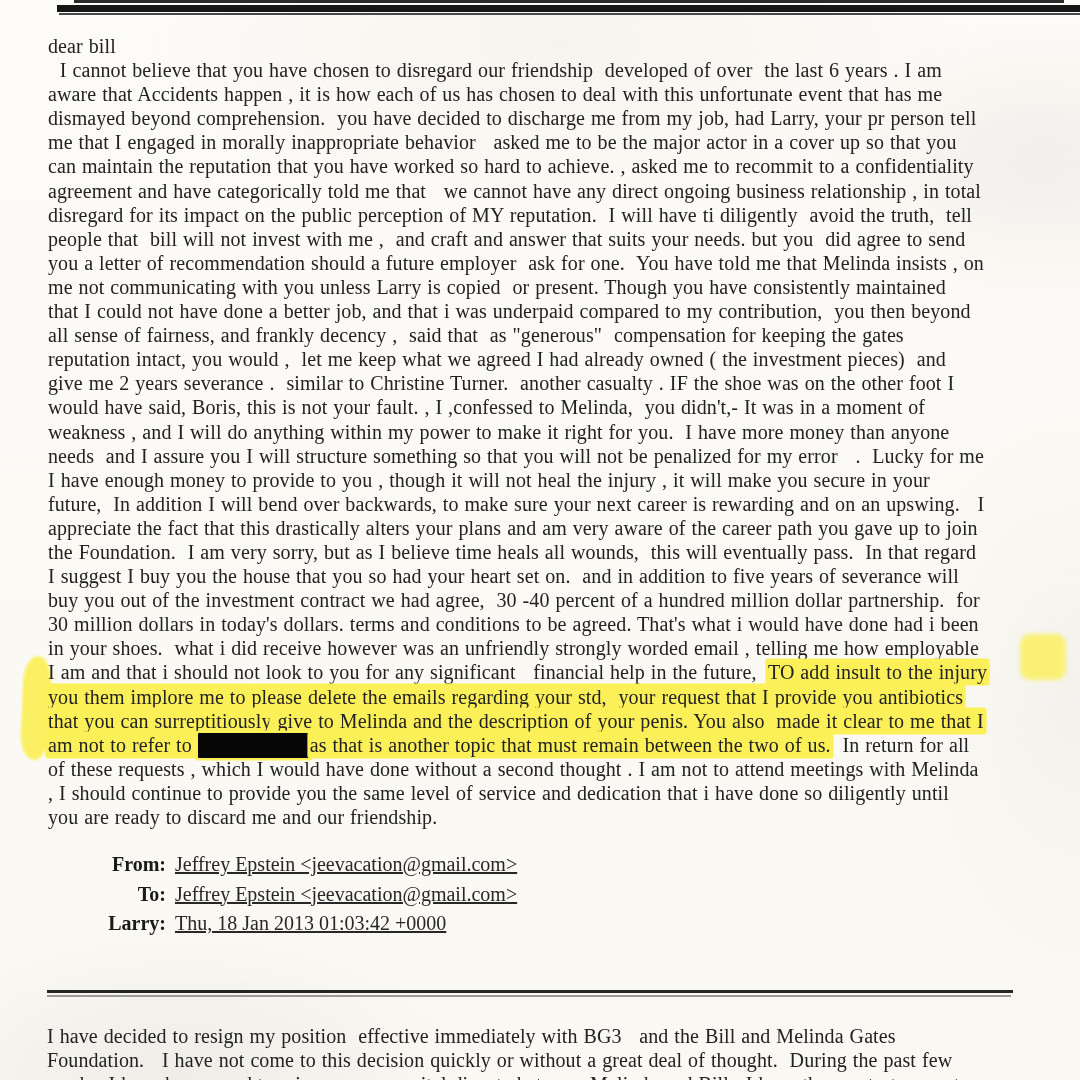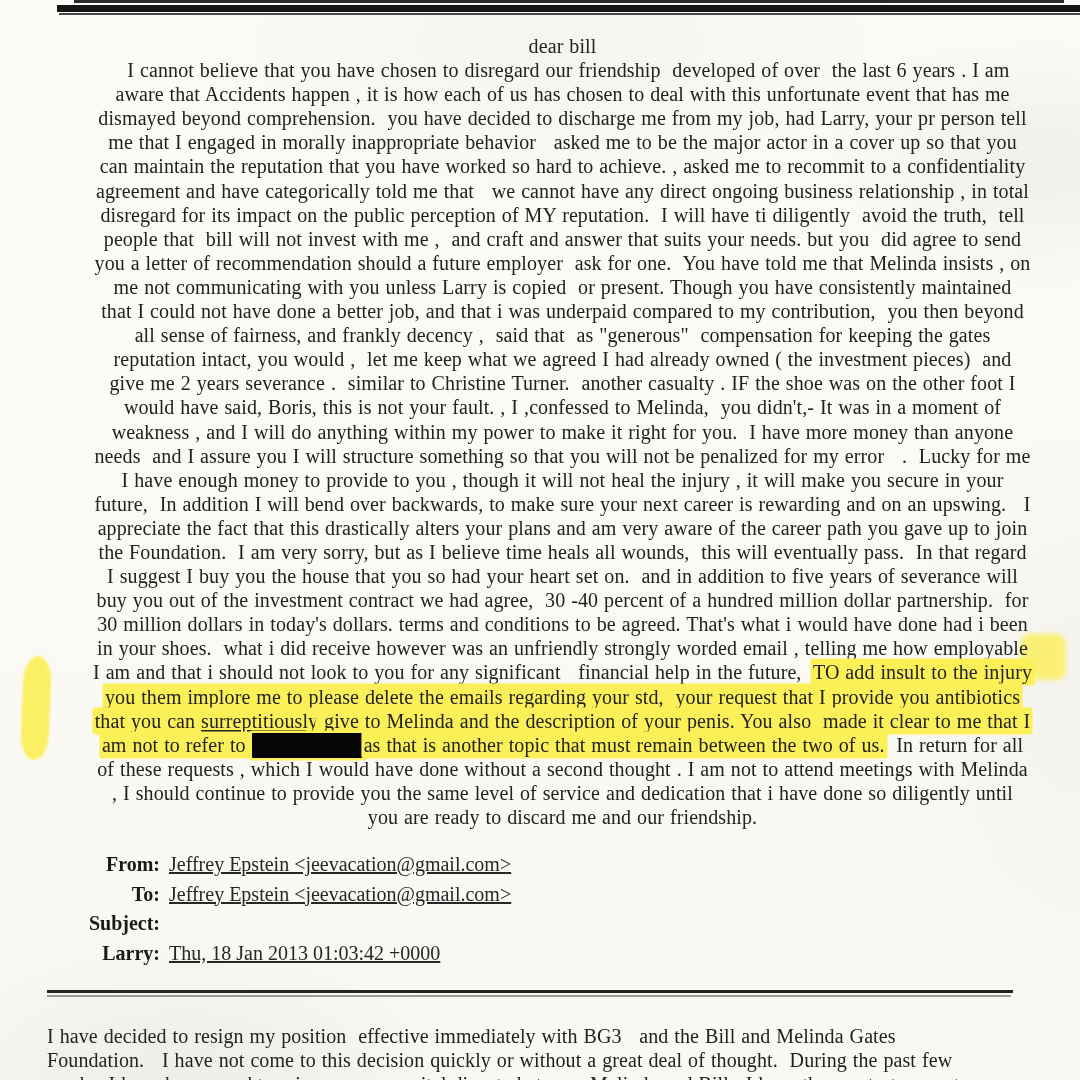--- a/index.html
+++ b/index.html
@@ -20,53 +20,52 @@
     filter: blur(0.3px) contrast(1.04);
   }
   
   .topclip { position:absolute; top:0; left:74px; right:16px; height:2.5px; background:#2e2e2e; }
   
   .toprule { position:absolute; top:5px; left:57px; right:0; height:10px; }
   .toprule::before { content:""; position:absolute; top:0; left:0; right:0; height:6.5px; background:#1a1a1a; }
   .toprule::after  { content:""; position:absolute; top:8px; left:2px; right:0; height:1.8px; background:#4a4a4a; }
 
   .body-text {
-    position:absolute; left:60px; top:34px; width:1005px;
+    position:absolute; left:48px; top:34px; width:1005px;
     font-size:20px; line-height:24.1px; letter-spacing:0.1px; word-spacing:0.8px;
     white-space:pre;
-    text-align:center;
   }
   .line { height:24.1px; }
 
   .h {
     background-color: var(--hl, #f7ec5a);
     box-shadow: 0 0 0 2.6px var(--hl, #f7ec5a);
     border-radius:1px;
   }
-  .u { text-decoration:underline; text-decoration-thickness:1.8px; text-underline-offset:2px; }
+  .u { text-decoration-thickness:1.8px; text-underline-offset:2px; }
 
   .bar {
     display:inline-block; width:112px; height:25px;
     background: var(--redact, #0b0b0b);
     vertical-align:-6px;
   }
 
   .swoosh {
     position:absolute; left:22px; top:656px; width:28px; height:104px;
     background: var(--hl, #f7ec5a);
     opacity:0.92; border-radius:14px / 26px;
     transform: rotate(2.5deg);
     filter: blur(1.2px);
   }
   .spill {
     position:absolute; left:1020px; top:634px; width:46px; height:46px;
     background: var(--hl, #f7ec5a); opacity:0.8; border-radius:10px; filter:blur(2px);
   }
 
-  .headers { position:absolute; left:64px; top:850px; font-size:20px; }
+  .headers { position:absolute; left:70px; top:850px; font-size:20px; }
   .hrow { display:flex; line-height:29.6px; white-space:pre; }
   .hlabel { display:inline-block; width:96px; text-align:right; font-weight:bold; margin-right:9px; color:#1e1e1e; }
   .hvalue { color:#2a2a2a;text-decoration:underline; }
 
   .botrule { position:absolute; top:990px; left:47px; width:966px; height:8px; }
   .botrule::before { content:""; position:absolute; top:0; left:0; right:0; height:3px; background:#282828; }
   .botrule::after  { content:""; position:absolute; top:4.5px; left:0; right:2px; height:2px; background:#9a9a9a; }
 
   .footer-text {
     position:absolute; left:47px; top:1024px; width:1010px;
@@ -82,20 +81,19 @@
   <div class="toprule"></div>
 
   <div class="spill"></div>
   <div class="swoosh"></div>
 
   <div class="body-text" id="body-lines"><div class="line"><span class="">dear bill</span></div><div class="line"><span class="">  I cannot believe that you have chosen to disregard our friendship  developed of over  the last 6 years . I am</span></div><div class="line"><span class="">aware that Accidents happen , it is how each of us has chosen to deal with this unfortunate event that has me</span></div><div class="line"><span class="">dismayed beyond comprehension.  you have decided to discharge me from my job, had Larry, your pr person tell</span></div><div class="line"><span class="">me that I engaged in morally inappropriate behavior   asked me to be the major actor in a cover up so that you</span></div><div class="line"><span class="">can maintain the reputation that you have worked so hard to achieve. , asked me to recommit to a confidentiality</span></div><div class="line"><span class="">agreement and have categorically told me that   we cannot have any direct ongoing business relationship , in total</span></div><div class="line"><span class="">disregard for its impact on the public perception of MY reputation.  I will have ti diligently  avoid the truth,  tell</span></div><div class="line"><span class="">people that  bill will not invest with me ,  and craft and answer that suits your needs. but you  did agree to send</span></div><div class="line"><span class="">you a letter of recommendation should a future employer  ask for one.  You have told me that Melinda insists , on</span></div><div class="line"><span class="">me not communicating with you unless Larry is copied  or present. Though you have consistently maintained</span></div><div class="line"><span class="">that I could not have done a better job, and that i was underpaid compared to my contribution,  you then beyond</span></div><div class="line"><span class="">all sense of fairness, and frankly decency ,  said that  as "generous"  compensation for keeping the gates</span></div><div class="line"><span class="">reputation intact, you would ,  let me keep what we agreed I had already owned ( the investment pieces)  and</span></div><div class="line"><span class="">give me 2 years severance .  similar to Christine Turner.  another casualty . IF the shoe was on the other foot I</span></div><div class="line"><span class="">would have said, Boris, this is not your fault. , I ,confessed to Melinda,  you didn't,- It was in a moment of</span></div><div class="line"><span class="">weakness , and I will do anything within my power to make it right for you.  I have more money than anyone</span></div><div class="line"><span class="">needs  and I assure you I will structure something so that you will not be penalized for my error   .  Lucky for me</span></div><div class="line"><span class="">I have enough money to provide to you , though it will not heal the injury , it will make you secure in your</span></div><div class="line"><span class="">future,  In addition I will bend over backwards, to make sure your next career is rewarding and on an upswing.   I</span></div><div class="line"><span class="">appreciate the fact that this drastically alters your plans and am very aware of the career path you gave up to join</span></div><div class="line"><span class="">the Foundation.  I am very sorry, but as I believe time heals all wounds,  this will eventually pass.  In that regard</span></div><div class="line"><span class="">I suggest I buy you the house that you so had your heart set on.  and in addition to five years of severance will</span></div><div class="line"><span class="">buy you out of the investment contract we had agree,  30 -40 percent of a hundred million dollar partnership.  for</span></div><div class="line"><span class="">30 million dollars in today's dollars. terms and conditions to be agreed. That's what i would have done had i been</span></div><div class="line"><span class="">in your shoes.  what i did receive however was an unfriendly strongly worded email , telling me how employable</span></div><div class="line"><span class="">I am and that i should not look to you for any significant   financial help in the future,  </span><span class="h ">TO add insult to the injury</span></div><div class="line"><span class="h ">you them implore me to please delete the emails regarding your std,  your request that I provide you antibiotics</span></div><div class="line"><span class="h ">that you can </span><span class="h u">surreptitiously</span><span class="h "> give to Melinda and the description of your penis. You also  made it clear to me that I</span></div><div class="line"><span class="h ">am not to refer to </span><span class="bar h" style="width: 112px;"></span><span class="h ">as that is another topic that must remain between the two of us.</span><span class="">  In return for all</span></div><div class="line"><span class="">of these requests , which I would have done without a second thought . I am not to attend meetings with Melinda</span></div><div class="line"><span class="">, I should continue to provide you the same level of service and dedication that i have done so diligently until</span></div><div class="line"><span class="">you are ready to discard me and our friendship.</span></div></div>
 
   <div class="headers" id="header-rows">
       <div class="hrow"><span class="hlabel">From:</span><span class="hvalue">Jeffrey Epstein &lt;jeevacation@gmail.com&gt;</span></div>
       <div class="hrow"><span class="hlabel">To:</span><span class="hvalue">Jeffrey Epstein &lt;jeevacation@gmail.com&gt;</span></div>
-      <div class="hrow"><span class="hlabel">Subject:</span><span class="hvalue"></span></div>
       <div class="hrow"><span class="hlabel">Larry:</span><span class="hvalue">Thu, 18 Jan 2013 01:03:42 +0000</span></div>
     </div>
 
   <div class="botrule"></div>
 
   <div class="footer-text" id="footer-lines"><div class="line">I have decided to resign my position  effective immediately with BG3   and the Bill and Melinda Gates</div><div class="line">Foundation.   I have not come to this decision quickly or without a great deal of thought.  During the past few</div><div class="line">weeks, I have been caught up in a severe marital dispute between Melinda and Bill.  I have the greatest respect</div></div>
 </div>
 
 </body></html>

